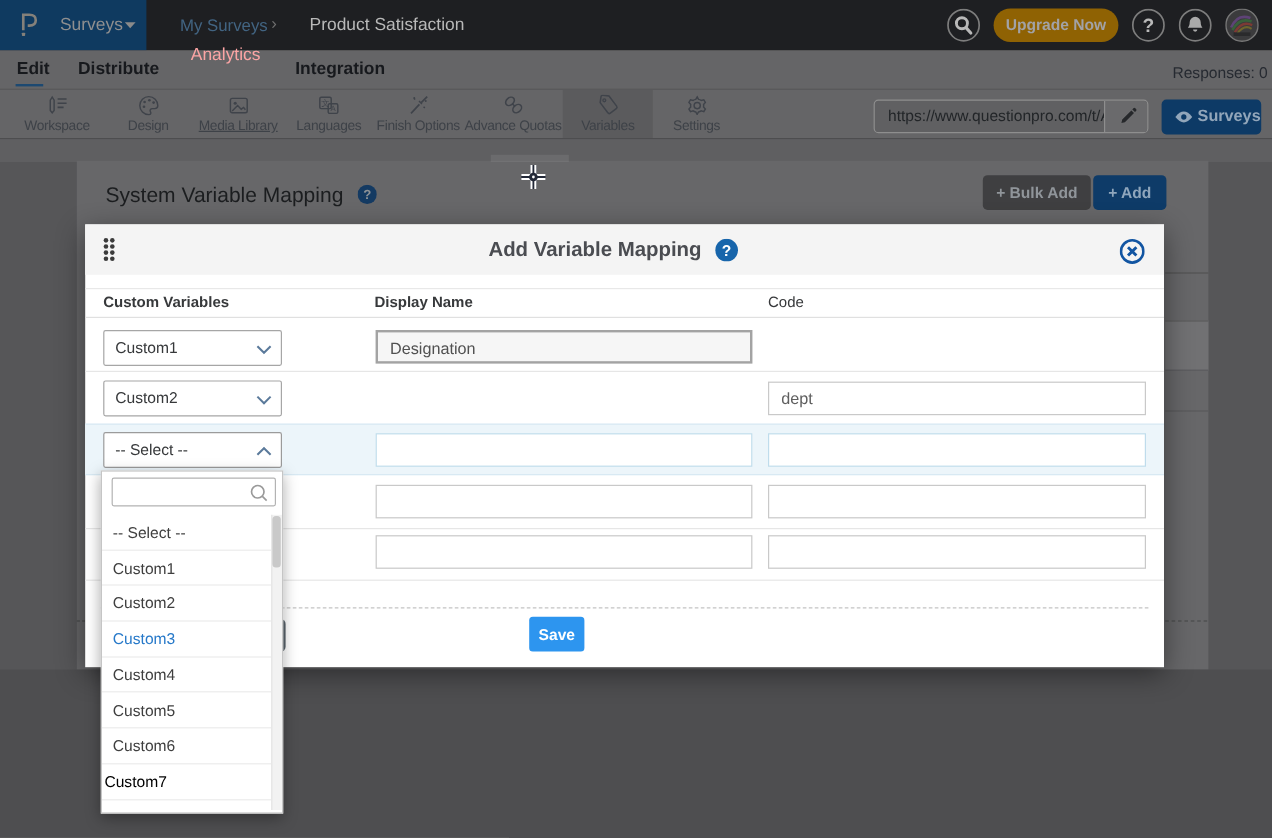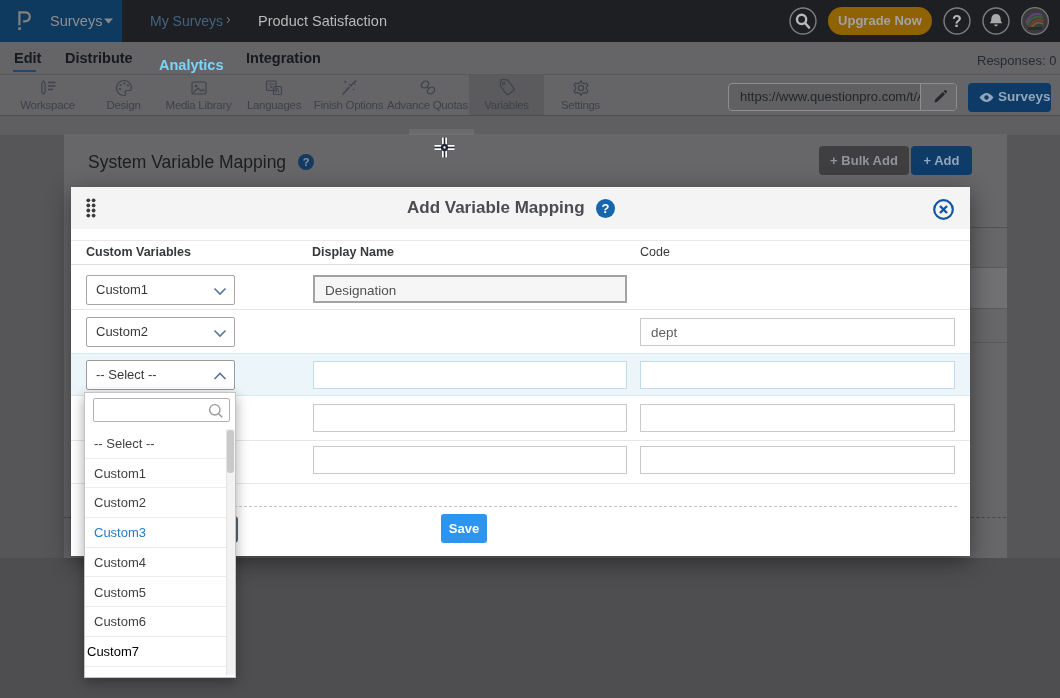--- a/index.html
+++ b/index.html
@@ -45,21 +45,21 @@
   <path d="M6 18 Q12 7 22 11" fill="none" stroke="#38603a" stroke-width="2.2"></path>
   <path d="M8 20 Q14 10 22.5 14" fill="none" stroke="#7c3a34" stroke-width="2"></path>
   <path d="M10 21 Q16 13 22 17" fill="none" stroke="#6f642c" stroke-width="1.8"></path>
   <rect x="7" y="20" width="14" height="3" fill="#2a2a2c"></rect>
 </svg>
 
 <div class="abs" style="left:0;top:42px;width:1060px;height:32px;background:#656567;"></div>
 <div class="abs" style="left:14px;top:50px;font-size:14.5px;font-weight:700;color:#17191d;">Edit</div>
 <div class="abs" style="left:13px;top:70px;width:23px;height:2px;background:#1d4971;"></div>
 <div class="abs" style="left:65px;top:50px;font-size:14.5px;font-weight:700;color:#17191d;">Distribute</div>
-<div class="abs" style="left:159px;top:57px;font-size:14.5px;font-weight:700;color:#7dd3fc;">Analytics</div>
+<div class="abs" style="left:159px;top:38px;font-size:14.5px;font-weight:400;color:#fca5a5;">Analytics</div>
 <div class="abs" style="left:246px;top:50px;font-size:14.5px;font-weight:700;color:#17191d;">Integration</div>
 <div class="abs" style="left:977px;top:53px;font-size:13px;color:#262a31;">Responses: 0</div>
 
 <div class="abs" style="left:0;top:74px;width:1060px;height:42px;background:#656567;border-top:1px solid #59595b;border-bottom:1px solid #4d4d4f;"></div>
 <div class="abs" style="left:469px;top:75px;width:75px;height:40px;background:#5b5b5d;"></div>
 <div class="abs" style="left:0;top:116px;width:1060px;height:19px;background:#5f5f61;"></div>
 
 <div id="toolbar">
     <svg class="abs" style="left:38.5px;top:79px;" width="18" height="18" viewBox="0 0 18 18">
       <path d="M4.5 2 l1.6 2.5 v8.5 l-1.6 2 l-1.6 -2 v-8.5 Z" fill="none" stroke="#3f434a" stroke-width="1.2"></path>
@@ -72,21 +72,21 @@
       <circle cx="9.5" cy="4.5" r="1.1" fill="#3f434a"></circle>
       <circle cx="13" cy="6.5" r="1.1" fill="#3f434a"></circle>
       <circle cx="5" cy="10" r="1.1" fill="#3f434a"></circle>
     </svg>
     <div class="abs" style="top:99px;left:63.5px;width:120px;text-align:center;font-size:11.5px;letter-spacing:-0.3px;color:#3e4248;">Design</div>
     <svg class="abs" style="left:189.5px;top:79px;" width="18" height="18" viewBox="0 0 18 18">
       <rect x="2" y="3" width="14" height="12" rx="1.5" fill="none" stroke="#3f434a" stroke-width="1.2"></rect>
       <circle cx="6" cy="7" r="1.3" fill="#3f434a"></circle>
       <path d="M3.5 13.5 L8 9 L11 12 L13 10.5 L14.5 12.5" fill="none" stroke="#3f434a" stroke-width="1.2"></path>
     </svg>
-    <div class="abs" style="top:99px;left:138.5px;width:120px;text-align:center;font-size:11.5px;letter-spacing:-0.3px;color:#3e4248;">Media Library</div>
+    <div class="abs" style="top:99px;left:138.5px;width:120px;text-align:center;font-size:11.5px;letter-spacing:-0.3px;color:#3e4248;text-decoration:underline;">Media Library</div>
     <svg class="abs" style="left:265px;top:79px;" width="18" height="18" viewBox="0 0 18 18">
       <rect x="1.5" y="2" width="9.5" height="9.5" rx="1.2" fill="none" stroke="#3f434a" stroke-width="1.2"></rect>
       <text x="6.2" y="9.3" font-size="7" fill="#3f434a" text-anchor="middle" font-family="Liberation Sans">文</text>
       <rect x="8.5" y="7.5" width="8" height="8" rx="1.2" fill="none" stroke="#3f434a" stroke-width="1.2"></rect>
       <text x="12.5" y="13.7" font-size="6.5" fill="#3f434a" text-anchor="middle" font-family="Liberation Sans">A</text>
     </svg>
     <div class="abs" style="top:99px;left:214px;width:120px;text-align:center;font-size:11.5px;letter-spacing:-0.3px;color:#3e4248;">Languages</div>
     <svg class="abs" style="left:339.5px;top:79px;" width="18" height="18" viewBox="0 0 18 18">
       <path d="M11 6.5 L16 1.5 M2.5 15.5 L9.5 8" stroke="#3f434a" stroke-width="1.4"></path>
       <path d="M9.2 5.2 l2.4 2.4" stroke="#3f434a" stroke-width="1.2"></path>

